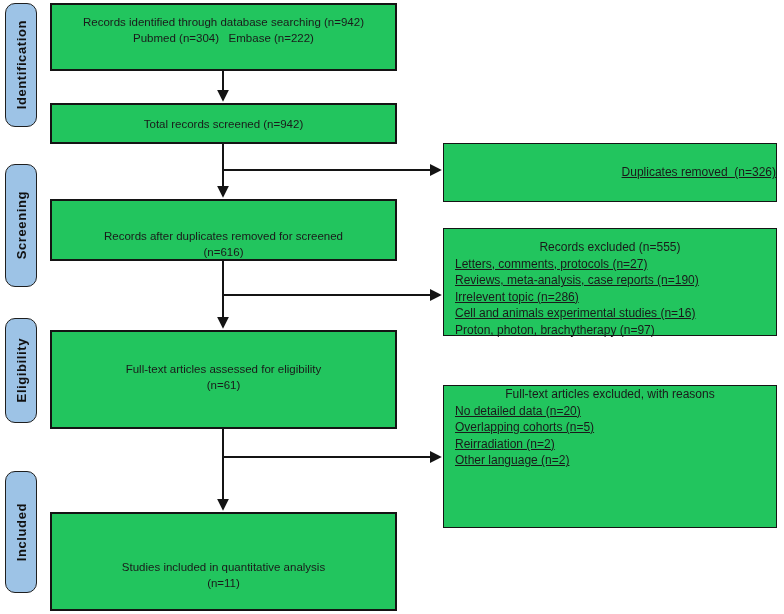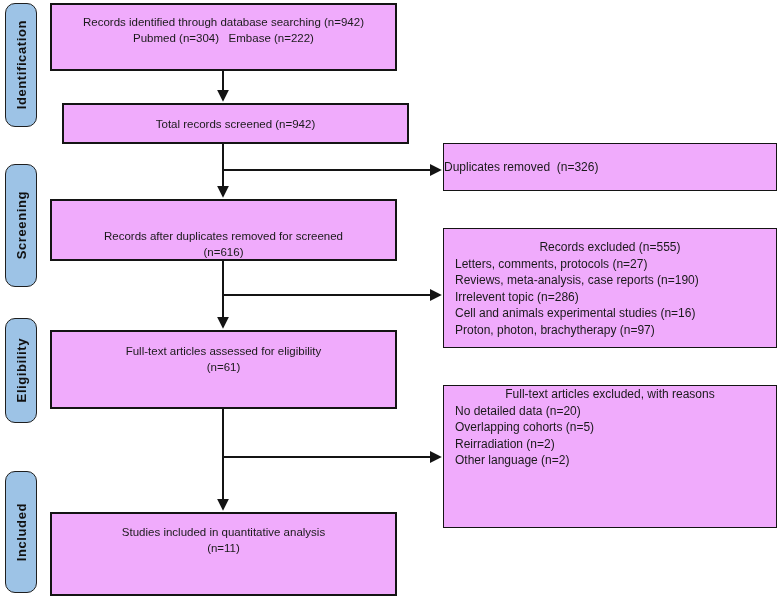--- a/index.html
+++ b/index.html
@@ -39,49 +39,49 @@
     color: #111111;
     white-space: nowrap;
   }
   .stage.s1 { top: 3px;   height: 124px; }
   .stage.s2 { top: 164px; height: 123px; }
   .stage.s3 { top: 318px; height: 105px; }
   .stage.s4 { top: 471px; height: 122px; }
   
   .box {
     position: absolute;
-    background: #f0abfc;
+    background: #22c55e;
     box-sizing: border-box;
     font-size: 11.5px;
     line-height: 16px;
   }
   .box .line { white-space: pre-wrap; }
   .main {
     left: 50px;
     width: 347px;
     border: 2px solid #141414;
     text-align: center;
   }
   .main.b1 { top: 3px;   height: 68px; padding-top: 9px; }
-  .main.b2 { top: 103px; height: 41px; display: flex; align-items: center; justify-content: center; margin-left: 12px; }
+  .main.b2 { top: 103px; height: 41px; display: flex; align-items: center; justify-content: center; }
   .main.b3 { top: 199px; height: 62px; padding-top: 27px; }
-  .main.b4 { top: 330px; height: 79px; padding-top: 11px; }
-  .main.b5 { top: 512px; height: 84px; padding-top: 10px; }
+  .main.b4 { top: 330px; height: 99px; padding-top: 29px; }
+  .main.b5 { top: 512px; height: 99px; padding-top: 45px; }
   
   .side {
     left: 443px;
     width: 334px;
     border: 1.6px solid #141414;
     font-size: 12px;
     line-height: 16.5px;
   }
   .side .heading { text-align: center; }
-  .side .items { text-align: left; padding-left: 11px; padding-right: 4px; }
-  .side.sb1 { top: 143px; height: 48px; display: flex; align-items: center; justify-content: flex-start; }
-  .side.sb2 { top: 228px; height: 120px; padding-top: 10px; }
+  .side .items { text-align: left; padding-left: 11px; padding-right: 4px; text-decoration: underline; }
+  .side.sb1 { top: 143px; height: 59px; display: flex; align-items: center; justify-content: flex-end; text-decoration: underline; }
+  .side.sb2 { top: 228px; height: 108px; padding-top: 10px; }
   .side.sb3 { top: 385px; height: 143px; }
 </style>
 </head>
 <body>
 
 <div class="figure">
 
   <svg class="arrows" viewBox="0 0 784 614" xmlns="http://www.w3.org/2000/svg">
     <defs>
       <marker id="ah" viewBox="0 0 10 10" refX="8.5" refY="5" markerWidth="6" markerHeight="6" orient="auto">

